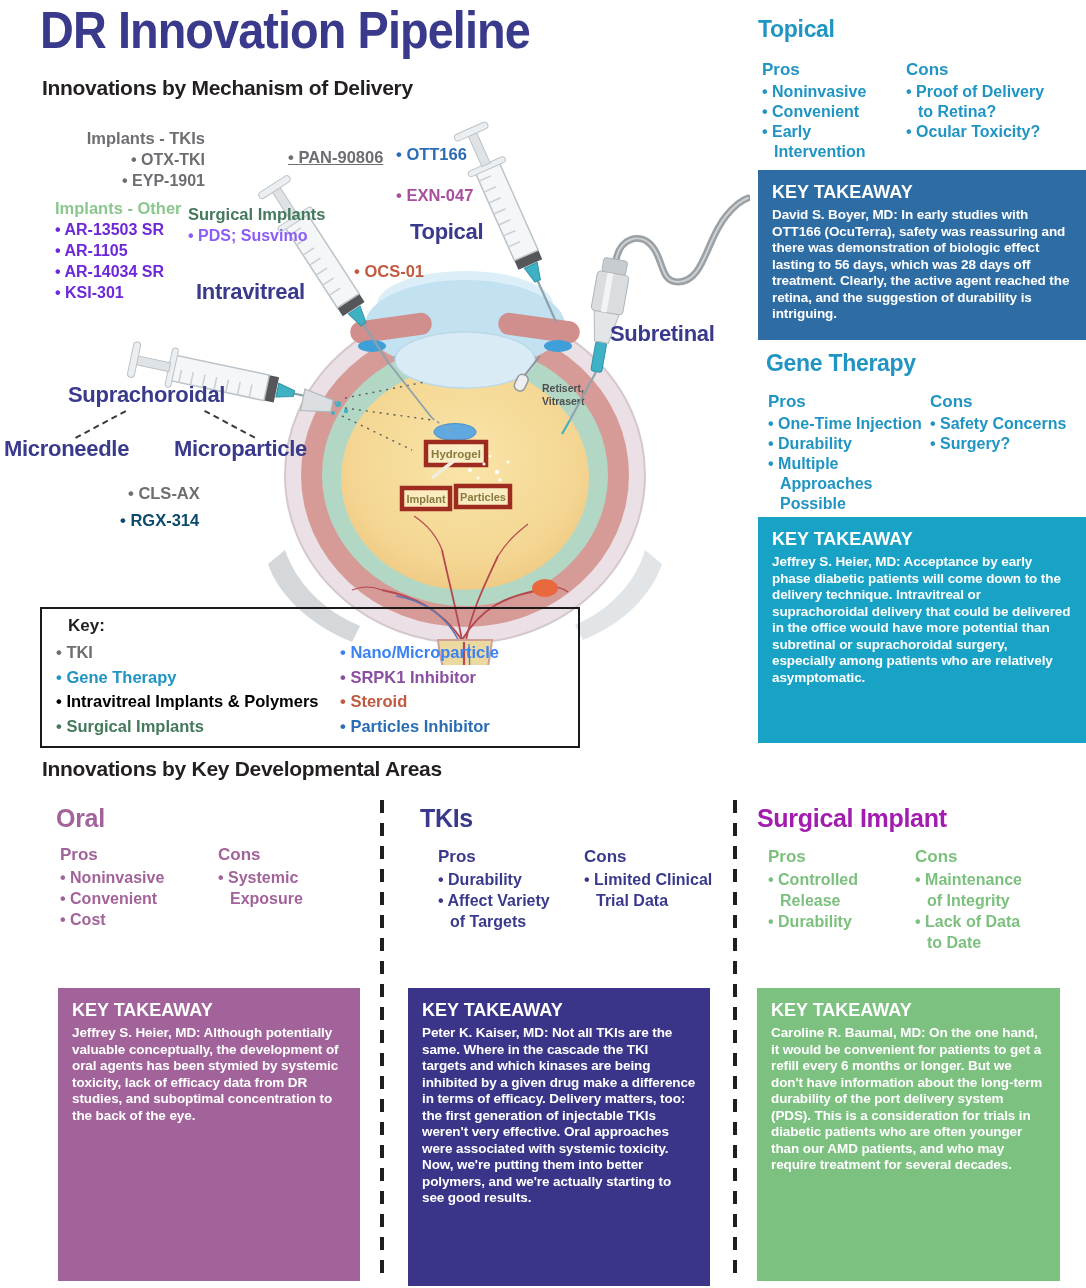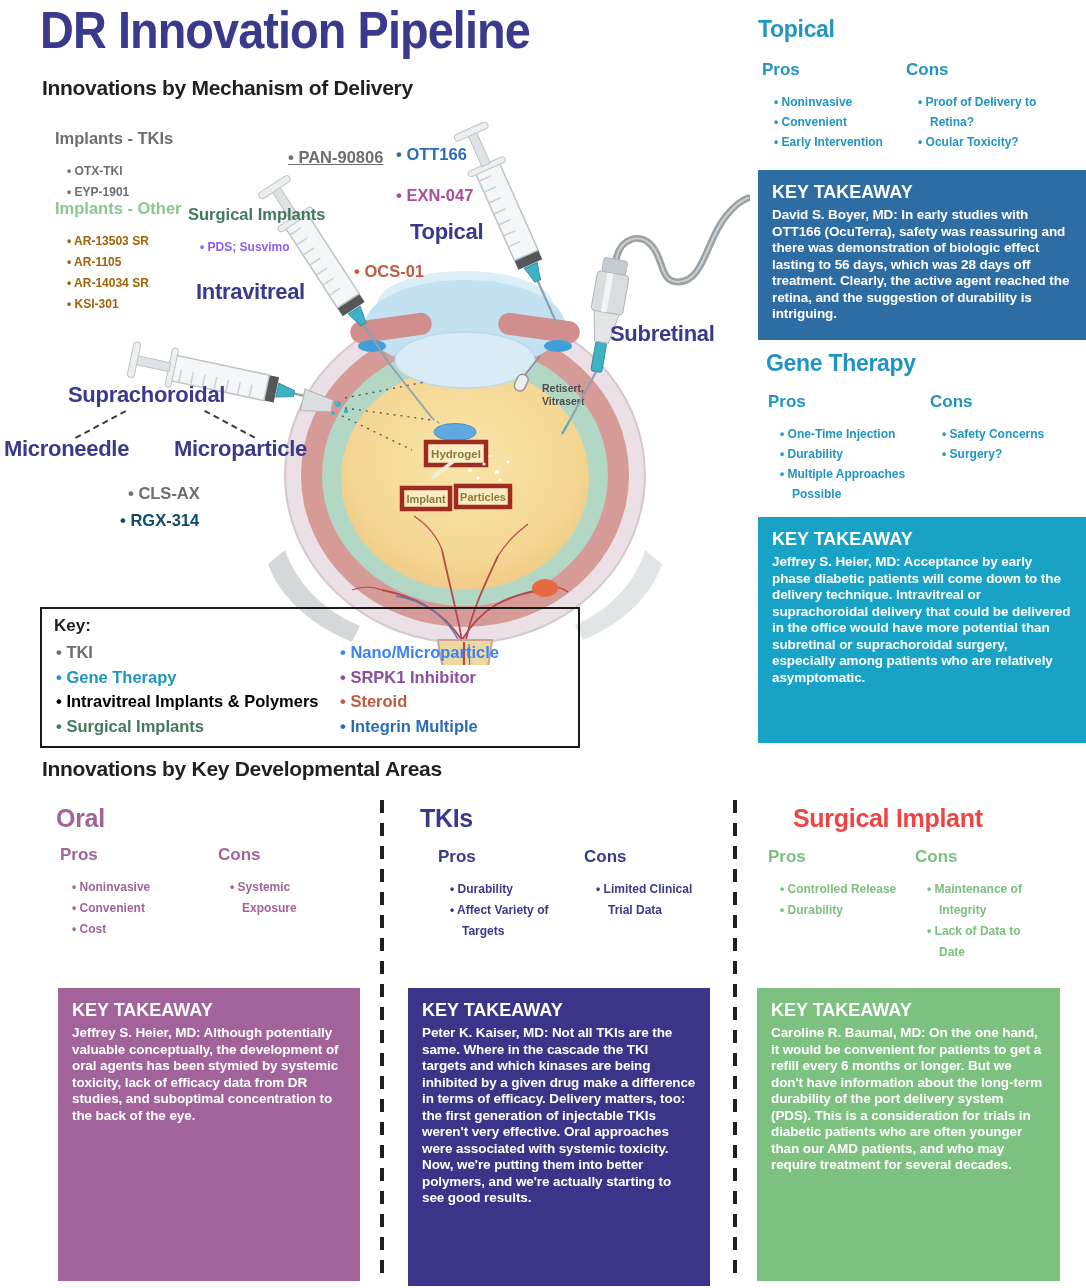--- a/index.html
+++ b/index.html
@@ -4,28 +4,28 @@
 <style>
   html,body{margin:0;padding:0;background:#ffffff;}
   .canvas{position:relative;width:1086px;height:1288px;background:#ffffff;overflow:hidden;
           font-family:"Liberation Sans",sans-serif;font-weight:700;color:#231f20;}
   .abs{position:absolute;}
   .title{position:absolute;left:40px;top:0px;margin:0;font-size:52px;letter-spacing:-1px;
          transform:scaleX(.9);transform-origin:0 50%;white-space:nowrap;}
   .sub{position:absolute;font-size:21px;letter-spacing:-.3px;white-space:nowrap;}
   .illus{position:absolute;left:0;top:120px;width:750px;height:545px;}
   .grp .hdr{font-size:16.5px;line-height:21px;white-space:nowrap;}
-  .grp ul, .pc ul{list-style:none;margin:12px;padding:0;font-size:12px;line-height:21px;}
+  .grp ul, .pc ul{list-style:none;margin:0;padding:0;font-size:16px;line-height:21px;}
   .grp li, .pc li{padding-left:12px;text-indent:-12px;}
   .grp li::before, .pc li::before, .blt::before{content:"• ";}
   .blt{position:absolute;font-size:16.5px;white-space:nowrap;}
   .route{position:absolute;font-size:22px;letter-spacing:-.3px;white-space:nowrap;}
   .conn{position:absolute;border-top:2.5px dashed #3a3a3a;transform-origin:left top;}
   .keybox{position:absolute;left:40px;top:607px;width:540px;height:141px;border:2.5px solid #1a1a1a;box-sizing:border-box;}
-  .keytitle{position:absolute;left:12px;top:7px;font-size:17px;}
+  .keytitle{position:absolute;left:26px;top:7px;font-size:17px;}
   .keycol{position:absolute;top:31px;list-style:none;margin:0;padding:0;font-size:16.5px;line-height:24.5px;white-space:nowrap;}
   .keycol li{padding-left:12px;text-indent:-12px;}
   .keycol li::before{content:"• ";}
   .panel{display:contents;}
   .phdr{position:absolute;letter-spacing:-.3px;white-space:nowrap;}
   .pc{position:absolute;}
   .pclbl{font-size:17px;margin-bottom:2px;}
   .pc ul{line-height:20px;}
   .bl .pc ul{line-height:21px;}
   .tko{position:absolute;box-sizing:border-box;color:#ffffff;padding:12px 14px;}
@@ -155,30 +155,30 @@
         <rect x="-5.5" y="-8" width="11" height="30" rx="3" fill="#3fb1c5" stroke="#2f93a6"></rect>
         <polygon points="-13,-40 13,-40 7,-8 -7,-8" fill="#e3e6e8" stroke="#b2b8bd"></polygon>
         <rect x="-16" y="-78" width="32" height="40" rx="4" fill="#d9dde0" stroke="#aeb4b9"></rect>
         <rect x="-6" y="-78" width="6" height="40" fill="#f2f4f5"></rect>
         <rect x="-12" y="-92" width="24" height="14" rx="3" fill="#c7ccd0" stroke="#aeb4b9"></rect>
       </g>
     </g>
   </svg>
 
   
-  <div class="abs grp" style="left:55px;top:128px;width:150px;">
+  <div class="abs grp" style="left:55px;top:128px;width:150px;text-align:right;">
     <div class="hdr" style="color: rgb(109, 110, 113);">Implants - TKIs</div>
     <ul style="color: rgb(109, 110, 113);">
         <li>OTX-TKI</li>
         <li>EYP-1901</li>
       </ul>
   </div>
   <div class="abs grp" style="left:55px;top:198px;width:160px;">
     <div class="hdr" style="color: rgb(139, 199, 142);">Implants - Other</div>
-    <ul style="color: #a16207;">
+    <ul style="color: #6d28d9;">
         <li>AR-13503 SR</li>
         <li>AR-1105</li>
         <li>AR-14034 SR</li>
         <li>KSI-301</li>
       </ul>
   </div>
   <div class="abs grp" style="left:188px;top:204px;width:160px;">
     <div class="hdr" style="color: rgb(68, 121, 92);">Surgical Implants</div>
     <ul style="color: #8b5cf6;">
         <li>PDS; Susvimo</li>
@@ -207,21 +207,21 @@
     <ul class="keycol" style="left:14px;">
       <li style="color: rgb(109, 110, 113);">TKI</li>
       <li style="color: rgb(32, 149, 195);">Gene Therapy</li>
       <li style="color: #000000;">Intravitreal Implants &amp; Polymers</li>
       <li style="color: rgb(68, 121, 92);">Surgical Implants</li>
     </ul>
     <ul class="keycol" style="left:298px;">
       <li style="color: #3b82f6;">Nano/Microparticle</li>
       <li style="color: rgb(138, 79, 160);">SRPK1 Inhibitor</li>
       <li style="color: rgb(192, 90, 65);">Steroid</li>
-      <li style="color: rgb(42, 109, 181);">Integrin Multiple</li>
+      <li style="color: rgb(42, 109, 181);">Particles Inhibitor</li>
     </ul>
   </div>
 
   <div class="sub" style="left:42px;top:757px;">Innovations by Key Developmental Areas</div>
 
   
   <div class="panel">
     <div class="phdr" style="left: 758px; top: 16px; font-size: 23px; color: rgb(32, 149, 195);">Topical</div>
     <div class="pc" style="left: 762px; top: 60px; width: 142px; color: rgb(32, 149, 195);">
       <div class="pclbl">Pros</div>
@@ -312,21 +312,21 @@
     <div class="tko" style="left: 408px; top: 988px; width: 302px; height: 298px; background-color: rgb(59, 53, 137);">
       <div class="tkt">KEY TAKEAWAY</div>
       <div class="tkb">Peter K. Kaiser, MD: Not all TKIs are the same. Where in the cascade the TKI targets and which kinases are being inhibited by a given drug make a difference in terms of efficacy. Delivery matters, too: the first generation of injectable TKIs weren't very effective. Oral approaches were associated with systemic toxicity. Now, we're putting them into better polymers, and we're actually starting to see good results.</div>
     </div>
   </div>
 
   <div class="vdash" style="left:733px;"></div>
 
   
   <div class="panel bl">
-    <div class="phdr" style="left: 757px; top: 804px; font-size: 25px; color: #ef4444; margin-left: 36px;">Surgical Implant</div>
+    <div class="phdr" style="left: 757px; top: 804px; font-size: 25px; color: #a21caf;">Surgical Implant</div>
     <div class="pc" style="left: 768px; top: 847px; width: 146px; color: rgb(124, 192, 126);">
       <div class="pclbl">Pros</div>
       <ul>
           <li>Controlled Release</li>
           <li>Durability</li>
         </ul>
     </div>
     <div class="pc" style="left: 915px; top: 847px; width: 122px; color: rgb(124, 192, 126);">
       <div class="pclbl">Cons</div>
       <ul>

